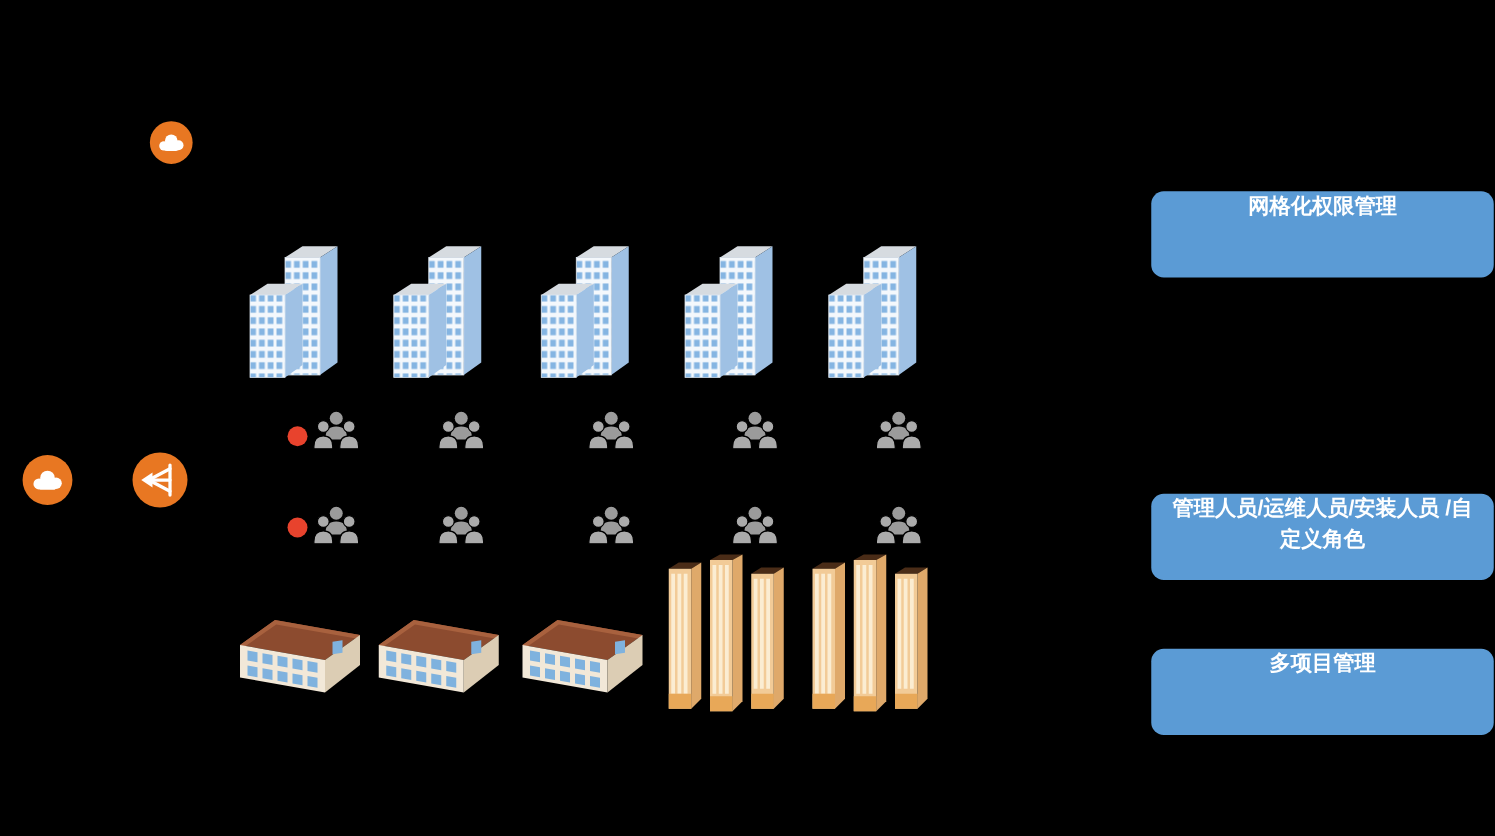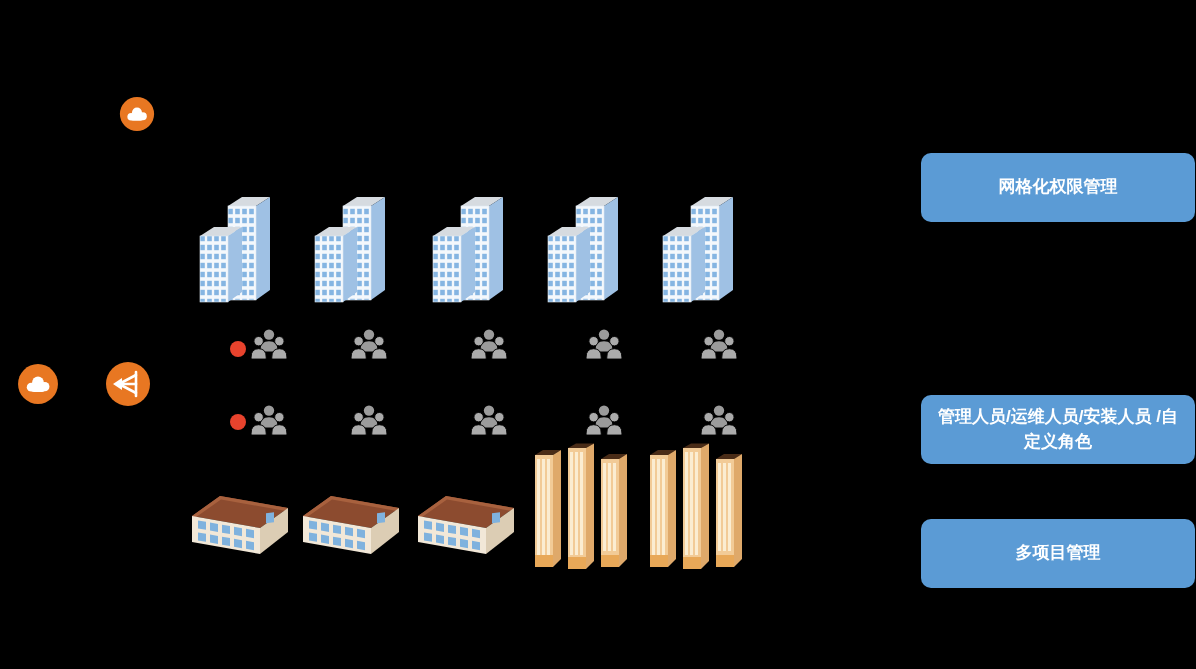--- a/index.html
+++ b/index.html
@@ -13,21 +13,21 @@
   }
   .abs { position: absolute; display: block; }
   .callout {
     position: absolute;
     left: 921px;
     width: 274px;
     height: 69px;
     background: var(--callout-blue, #5B9BD5);
     border-radius: 10px;
     display: flex;
-    align-items: center;
+    align-items: flex-start;
     justify-content: center;
     text-align: center;
     color: var(--callout-text, #FFFFFF);
     font-size: 17px;
     font-weight: 600;
     line-height: 1.45;
     padding: 0 16px;
     box-sizing: border-box;
   }
   .dot {

